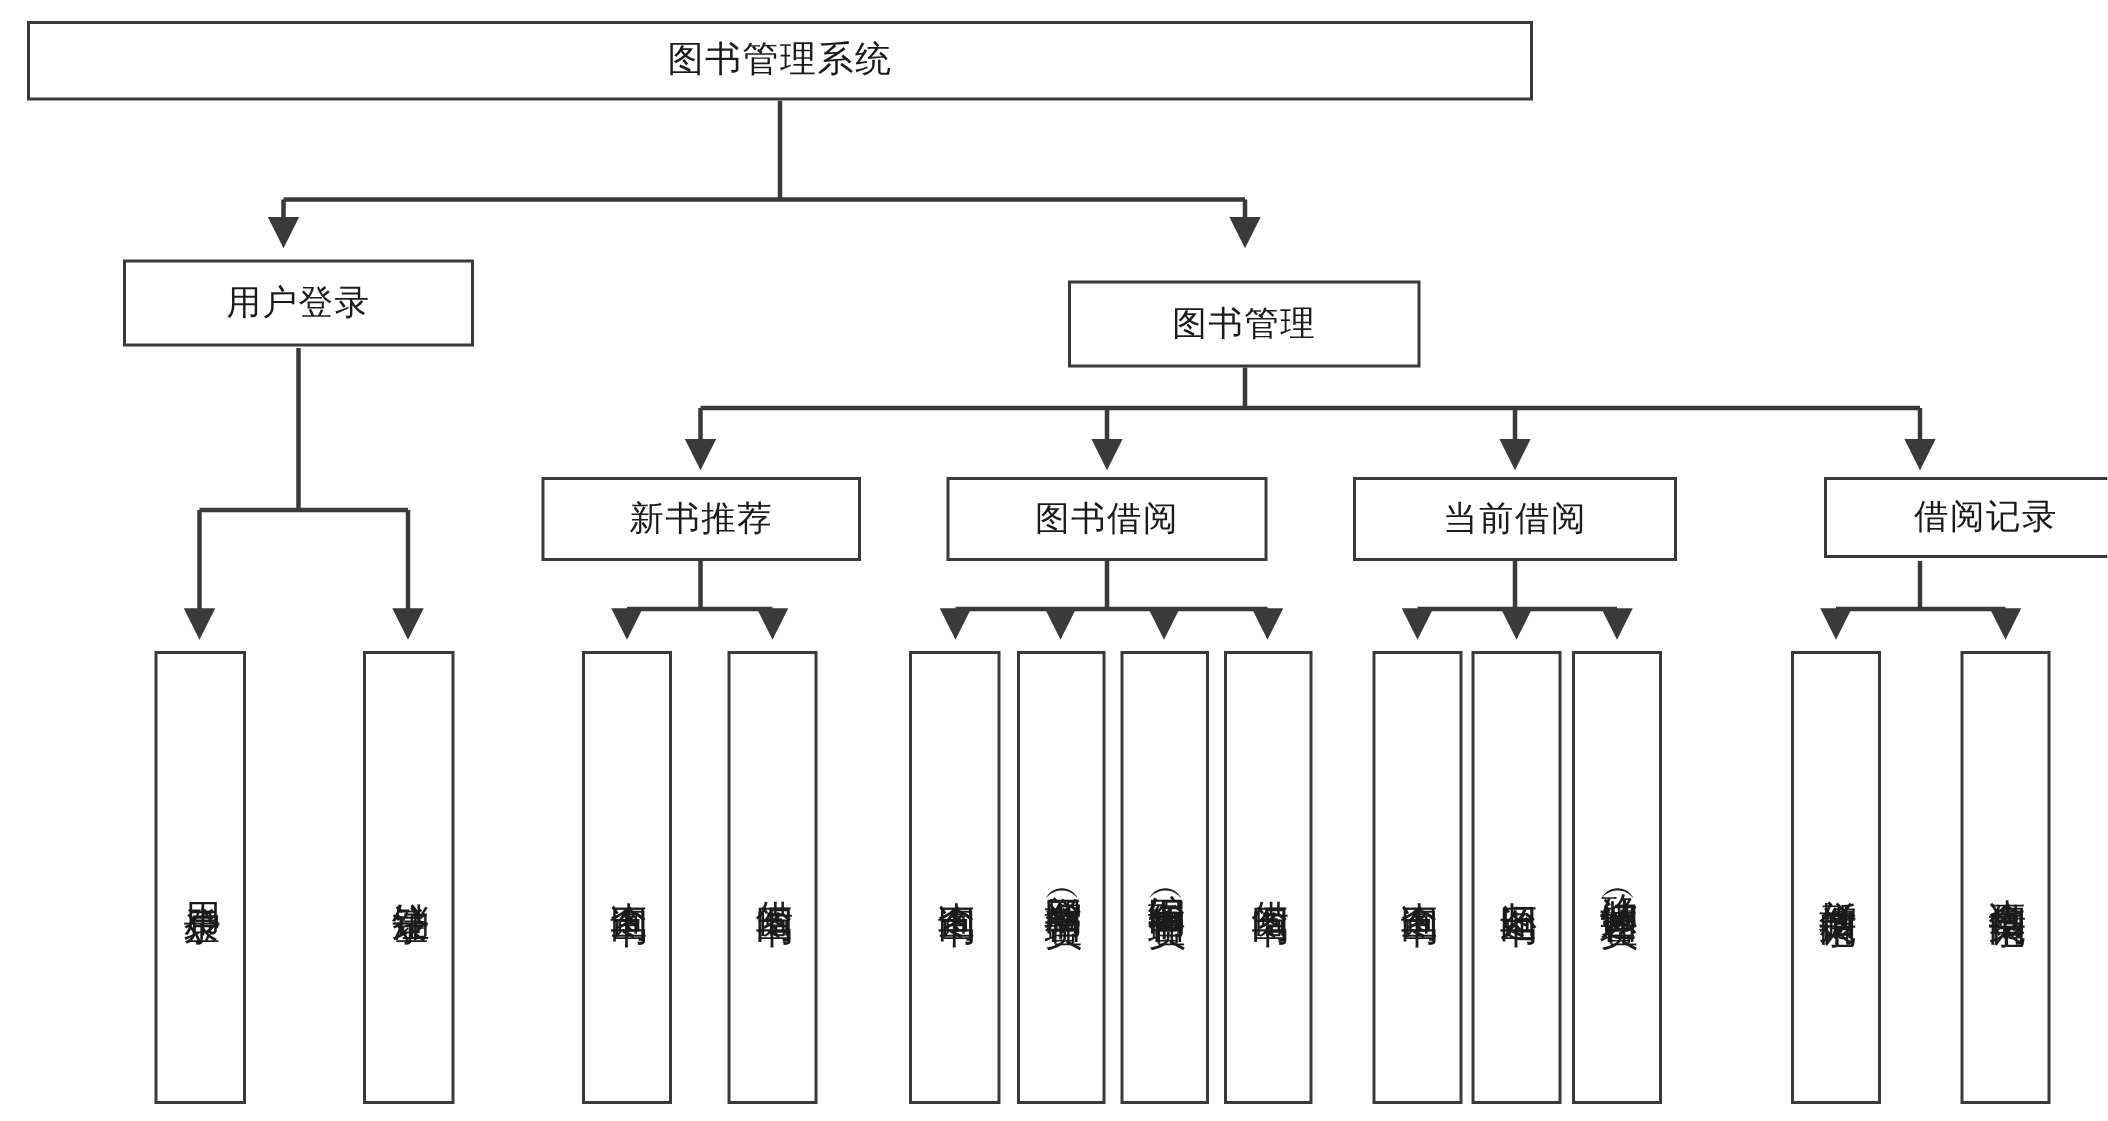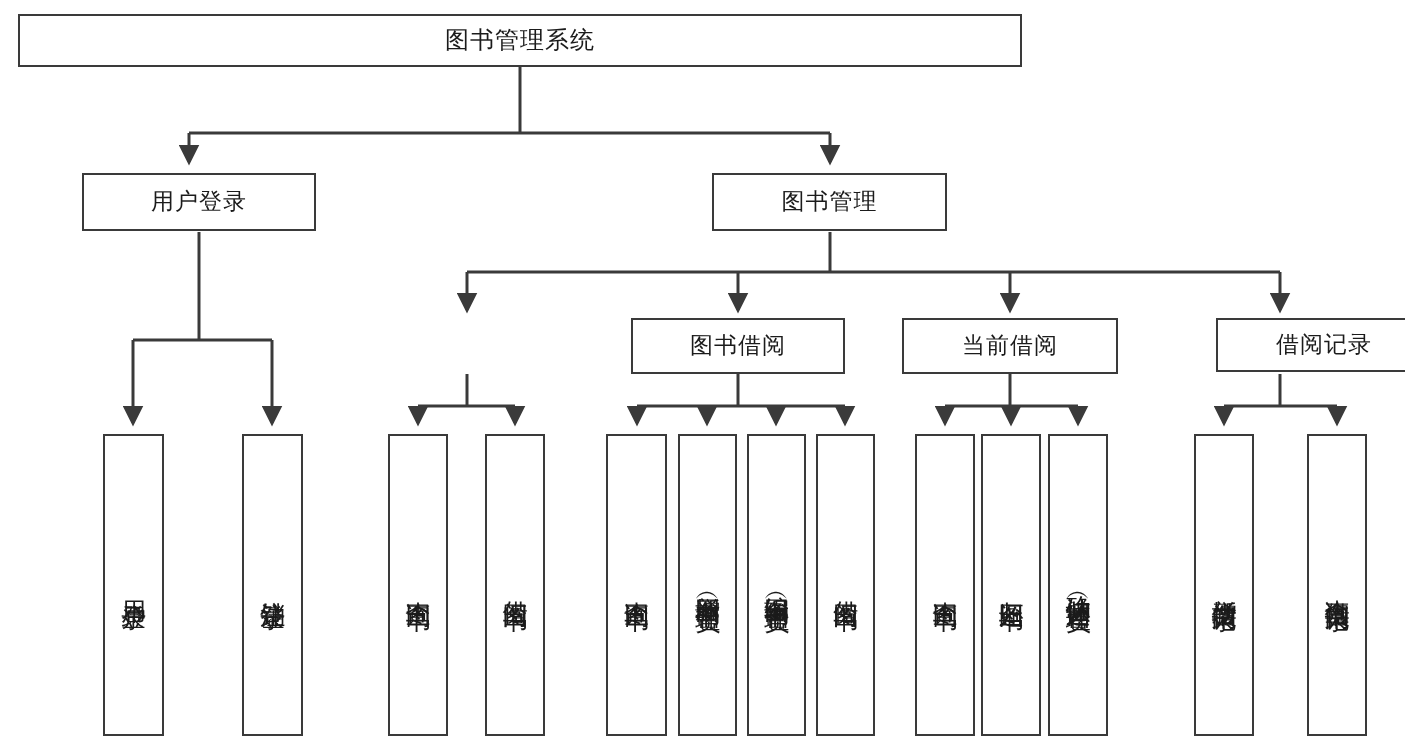--- a/index.html
+++ b/index.html
@@ -126,22 +126,23 @@
       <path d="M 1280 374 L 1280 406"></path>
       <path d="M 1224 406 L 1337 406"></path>
       <path d="M 1224 406 L 1224 423" marker-end="url(#arrow)"></path>
       <path d="M 1337 406 L 1337 423" marker-end="url(#arrow)"></path>
     </g>
   </svg>
 
   <div class="node root horiz" style="left:18px; top:14px; width:1004px; height:53px;">图书管理系统</div>
 
   <div class="node horiz" style="left:82px; top:173px; width:234px; height:58px;">用户登录</div>
-  <div class="node horiz" style="left:712px; top:173px; width:235px; height:58px;">图书管理</div>
+  <div class="node horiz" style="left:712px; top:187px; width:235px; height:58px;">图书管理</div>
 
+  <div class="node horiz" style="left:361px; top:318px; width:213px; height:56px;">新书推荐</div>
   <div class="node horiz" style="left:902px; top:318px; width:216px; height:56px;">当前借阅</div>
   <div class="node horiz" style="left:631px; top:318px; width:214px; height:56px;">图书借阅</div>
   <div class="node horiz" style="left:1216px; top:318px; width:216px; height:54px;">借阅记录</div>
 
   <div class="node vert" style="left:103px; top:434px; width:61px; height:302px;">
     <span class="vtext">用户登录</span>
   </div>
   <div class="node vert" style="left:242px; top:434px; width:61px; height:302px;">
     <span class="vtext">注销登录</span>
   </div>

